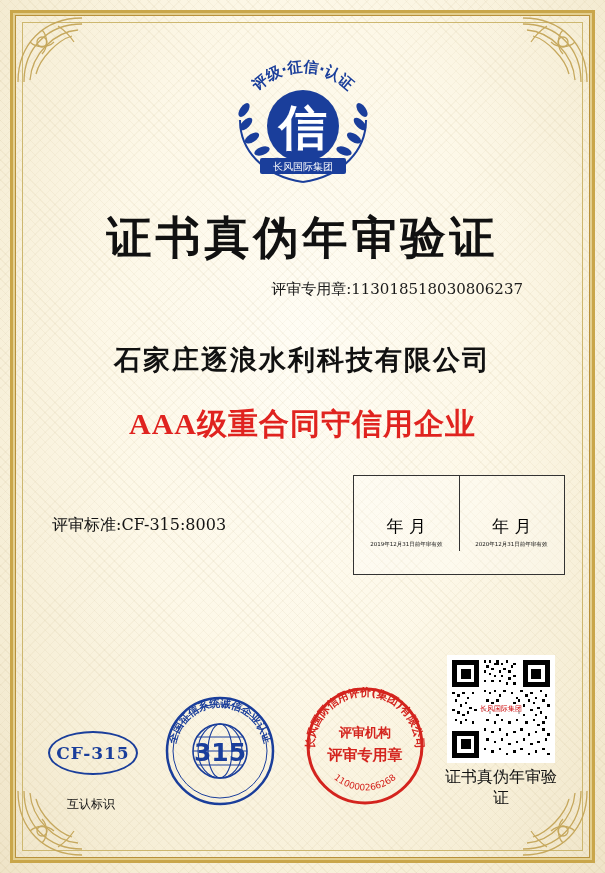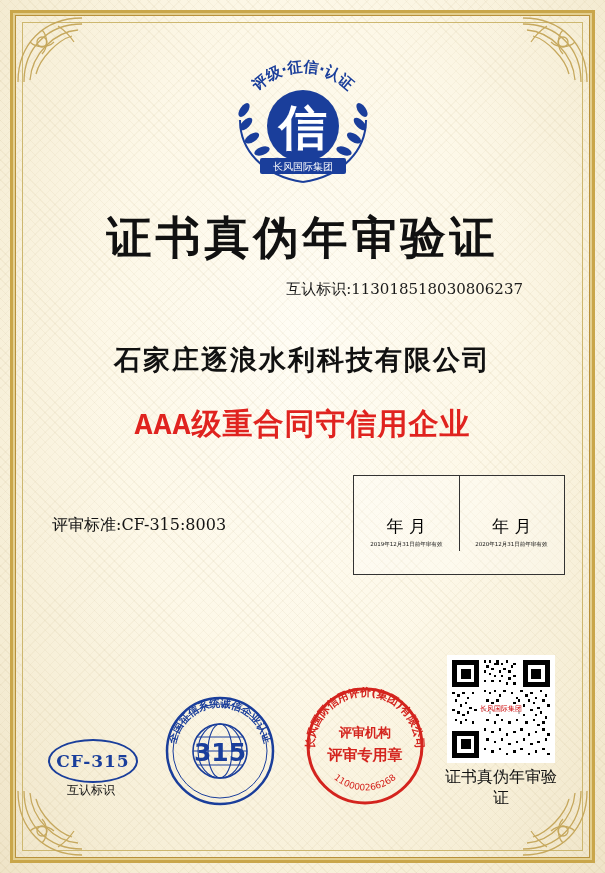--- a/index.html
+++ b/index.html
@@ -83,21 +83,21 @@
     text-align:center;
     font-family:"DejaVu Serif", serif;
     font-weight:bold;
     font-size:27px;
     letter-spacing:2px;
     color:#111;
   }
   .award{
     margin-top:26px;
     text-align:center;
-    font-family:Liberation Mono, monospace;
+    font-family:Liberation Serif, serif;
     font-weight:bold;
     font-size:30px;
     letter-spacing:1px;
     color:#e0231f;
   }
 
   
   .details-row{
     margin-top:30px;
     display:flex;
@@ -143,33 +143,33 @@
   .rc-ym{font-size:17px;font-family:"DejaVu Sans", sans-serif;margin-bottom:2px;}
   .rc-note{font-size:6px;font-family:"DejaVu Sans", sans-serif;margin-bottom:2px;color:#111;white-space:nowrap;transform:scale(.92);}
 
   
   .footer{
     position:absolute;
     left:0;right:0;bottom:6px;
     height:150px;
   }
   .cf-badge{
-    position:absolute;left:14px;bottom:52px;
+    position:absolute;left:14px;bottom:60px;
     width:86px;height:40px;
     border:2px solid #1a3e9b;
     border-radius:50%/50%;
     color:#1a3e9b;
     font-family:"DejaVu Serif", serif;
     font-size:17px;
     font-weight:bold;
     display:flex;align-items:center;justify-content:center;
     letter-spacing:1px;
   }
   .cf-caption{
-    position:absolute;left:14px;bottom:36px;
+    position:absolute;left:14px;bottom:22px;
     width:86px;text-align:center;
     font-size:12px;color:#111;
     font-family:"DejaVu Sans", sans-serif;
   }
   .seal-blue{
     position:absolute;left:130px;bottom:28px;
     width:112px;height:112px;
   }
   .seal-red{
     position:absolute;left:270px;bottom:28px;
@@ -293,21 +293,21 @@
         <circle cx="85" cy="72" r="36" fill="#1a3e9b"></circle>
         <text x="85" y="90" text-anchor="middle" font-family="DejaVu Serif, serif" font-size="48" font-weight="bold" fill="#ffffff">信</text>
 
         <rect x="42" y="104" width="86" height="16" rx="2" fill="#1a3e9b"></rect>
         <text x="85" y="116" text-anchor="middle" font-family="DejaVu Sans, sans-serif" font-size="10" fill="#ffffff">长风国际集团</text>
       </svg>
     </div>
 
     <div class="main-title">证书真伪年审验证</div>
 
-    <div class="code-line">互认标识:113018518030806237</div>
+    <div class="code-line">评审专用章:113018518030806237</div>
 
     <div class="company">石家庄逐浪水利科技有限公司</div>
 
     <div class="award">AAA级重合同守信用企业</div>
 
     <div class="details-row">
       <div class="details">
         <div>评审标准:CF-315:8003</div>
       </div>
 

